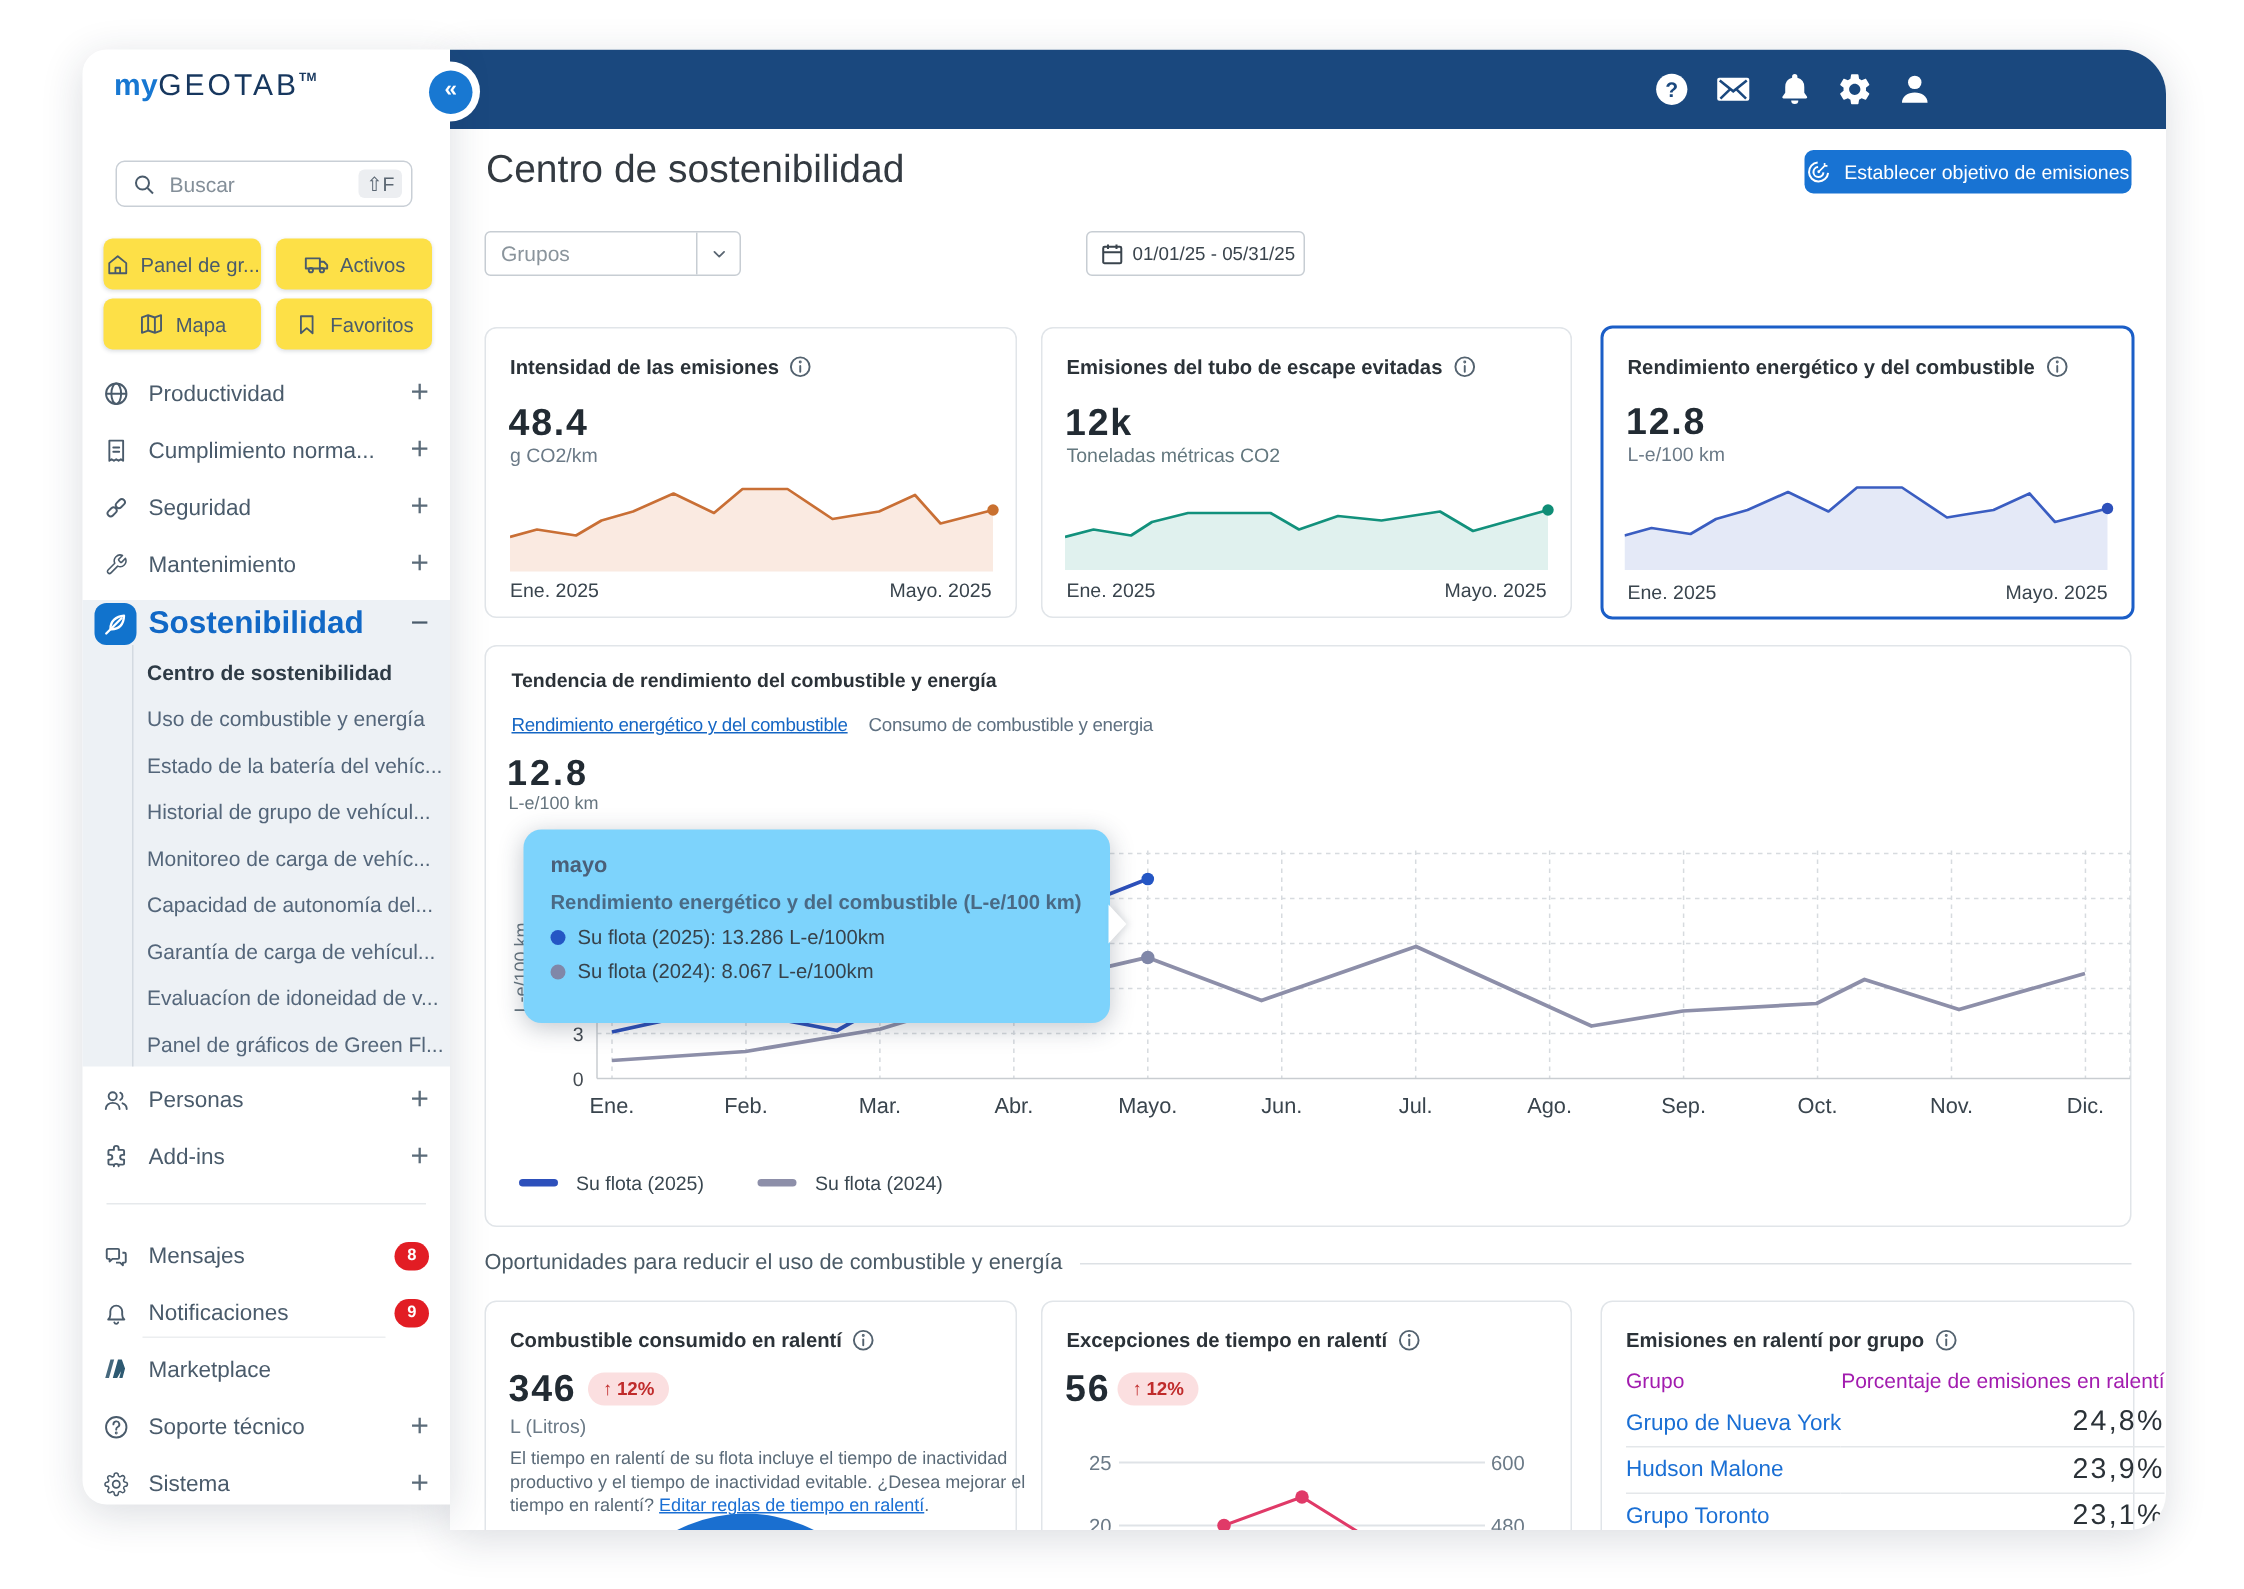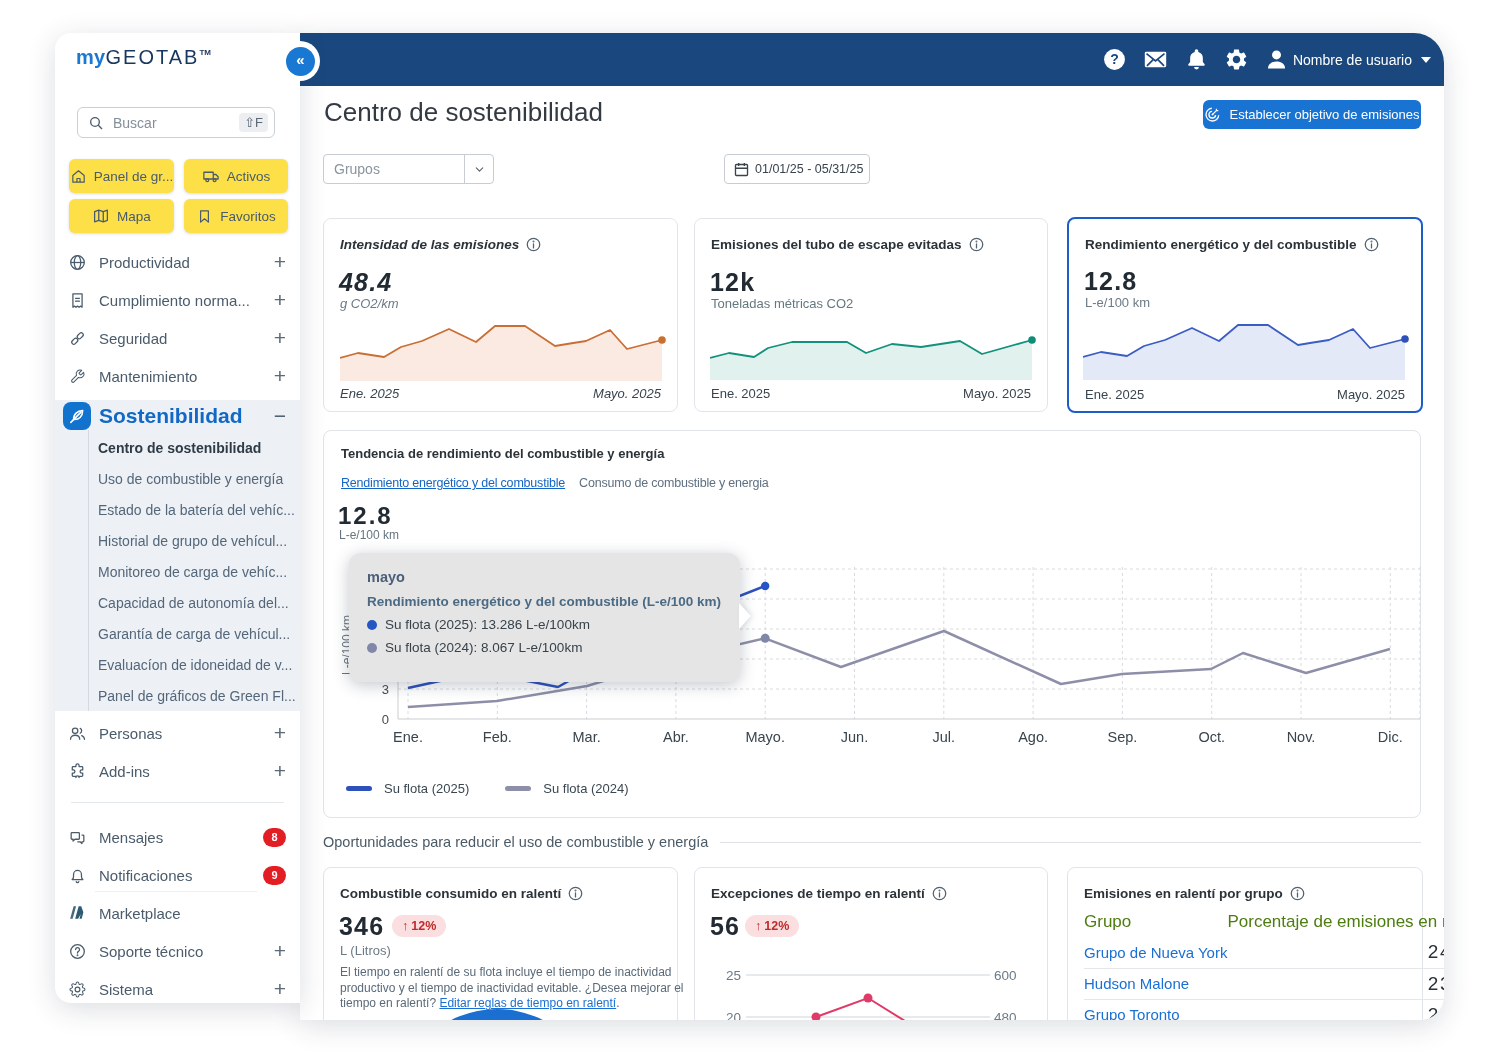--- a/index.html
+++ b/index.html
@@ -62,36 +62,36 @@
 
 
 #chartcard { left:23px; top:397px; width:1098px; height:388px; }
 #chtitle { position:absolute; left:17px; top:15px; font-size:13px; font-weight:bold; color:#2b3238; }
 #tabs { position:absolute; left:17px; top:45px; font-size:12.5px; letter-spacing:-0.2px; }
 #tabs .t1 { color:#1566c4; text-decoration:underline; }
 #tabs .t2 { color:#5e7081; margin-left:14px; }
 #chval { position:absolute; left:14px; top:73px; font-size:24px; font-weight:bold; color:#222b33; letter-spacing:2px; line-height:1; }
 #chunit { position:absolute; left:15px; top:97px; font-size:12px; color:#66757f; }
 
-#tooltip { position:absolute; left:49px; top:520px; width:391px; height:129px; background:#e5e5e5; border-radius:12px; box-shadow:0 3px 16px rgba(40,55,75,.28); z-index:8; padding:16px 0 0 18px; }
+#tooltip { position:absolute; left:49px; top:520px; width:391px; height:129px; background:#7dd3fc; border-radius:12px; box-shadow:0 3px 16px rgba(40,55,75,.28); z-index:8; padding:16px 0 0 18px; }
 #tooltip .mo { font-size:14.5px; font-weight:bold; color:#4a5f78; }
 #tooltip .tt { font-size:13.5px; font-weight:bold; color:#4a6a85; margin-top:9px; white-space:nowrap; }
 #tooltip .row { font-size:13.5px; color:#37424b; margin-top:8px; display:flex; align-items:center; gap:8px; }
 #tooltip .dot { width:10px; height:10px; border-radius:50%; }
 #tooltip .arrow { position:absolute; right:-11px; top:50px; width:0; height:0; border-top:13px solid transparent; border-bottom:13px solid transparent; border-left:12px solid #fff; filter:drop-shadow(2px 0 2px rgba(40,55,75,.12)); }
 
 #oport { position:absolute; left:23px; top:801px; font-size:14.5px; color:#4a5a66; white-space:nowrap; display:flex; align-items:center; width:1098px; }
 #oport .line { flex:1; height:1px; background:#dde1e5; margin-left:12px; }
 
 .pill { position:absolute; background:#fbdfe0; border-radius:11px; height:22px; display:flex; align-items:center; justify-content:center; color:#c02b2b; font-size:12.5px; font-weight:bold; gap:3px; padding:0 10px; }
 .para { position:absolute; left:16px; font-size:12px; color:#5a6a78; line-height:15.5px; white-space:nowrap; }
 .para a { color:#1a6fd4; text-decoration:underline; }
 
 table.grp { position:absolute; left:16px; top:44px; width:307px; border-collapse:collapse; }
-table.grp th { font-size:17px; color:#4d7c0f; font-weight:normal; text-align:left; padding:0 0 5px 0; white-space:nowrap; }
+table.grp th { font-size:14px; color:#a21caf; font-weight:normal; text-align:left; padding:0 0 5px 0; white-space:nowrap; }
 table.grp th.r, table.grp td.r { text-align:right; }
 table.grp td { border-top:1px solid #e4e7ea; padding:0; height:31px; font-size:15px; white-space:nowrap; }
 table.grp td a { color:#1a6fd4; text-decoration:none; }
 table.grp td.r { font-size:19px; color:#2b3238; letter-spacing:1.5px; }
 table.grp tr.first td { border-top:none; }
 
 #collapse { position:absolute; left:280px; top:41px; width:40px; height:40px; background:#fff; border-radius:50%; z-index:9; display:flex; align-items:center; justify-content:center; }
 #collapse .inner { width:29px; height:29px; background:#1878d2; border-radius:50%; color:#fff; display:flex; align-items:center; justify-content:center; font-size:15px; font-weight:bold; letter-spacing:-1px; padding-bottom:3px; }
 </style>
 </head>
@@ -271,24 +271,20 @@
           <path d="M9.7 19.2 h4.6 a2.3 2.3 0 0 1-4.6 0 z"></path>
         </svg> 
         <svg width="25" height="25" viewBox="0 0 24 24" fill="#fff">
           <path d="M19.14 12.94c.04-.3.06-.61.06-.94 0-.32-.02-.64-.07-.94l2.03-1.58c.18-.14.23-.41.12-.61l-1.92-3.32c-.12-.22-.37-.29-.59-.22l-2.39.96c-.5-.38-1.03-.7-1.62-.94l-.36-2.54c-.04-.24-.24-.41-.48-.41h-3.84c-.24 0-.43.17-.47.41l-.36 2.54c-.59.24-1.13.57-1.62.94l-2.39-.96c-.22-.08-.47 0-.59.22L2.74 8.87c-.12.21-.08.47.12.61l2.03 1.58c-.05.3-.09.63-.09.94s.02.64.07.94l-2.03 1.58c-.18.14-.23.41-.12.61l1.92 3.32c.12.22.37.29.59.22l2.39-.96c.5.38 1.03.7 1.62.94l.36 2.54c.05.24.24.41.48.41h3.84c.24 0 .44-.17.47-.41l.36-2.54c.59-.24 1.13-.56 1.62-.94l2.39.96c.22.08.47 0 .59-.22l1.92-3.32c.12-.22.07-.47-.12-.61l-2.01-1.58zM12 15.6c-1.98 0-3.6-1.62-3.6-3.6s1.62-3.6 3.6-3.6 3.6 1.62 3.6 3.6-1.62 3.6-3.6 3.6z"></path>
         </svg> 
         <svg width="25" height="25" viewBox="0 0 24 24" fill="#fff">
           <circle cx="12" cy="7.6" r="4.3"></circle>
           <path d="M3.8 20.6 c0-4.2 3.7-6.6 8.2-6.6 s8.2 2.4 8.2 6.6 z"></path>
         </svg>
       </div>
-    <div id="uname" style="gap:9px;">
-        <span style="margin-left:14px;">Nombre de usuario</span>
-        <span class="tri"></span>
-      </div>
   </div>
   <div id="title">Centro de sostenibilidad</div>
   <div id="setgoal">
       <svg width="17" height="17" viewBox="0 0 24 24" fill="none" stroke="#fff" stroke-width="1.9">
         <path d="M20.8 13 A9 9 0 1 1 11 3.2"></path>
         <path d="M16.4 12.6 A4.7 4.7 0 1 1 11.4 7.6"></path>
         <circle cx="12" cy="12" r="1.3" fill="#fff" stroke="none"></circle>
         <path d="M12 12 L17.5 6.5 M17.5 6.5 V3.8 M17.5 6.5 H20.2" stroke-width="1.6"></path>
       </svg>
       <span>Establecer objetivo de emisiones</span>
@@ -304,21 +300,21 @@
       </span>
     </div>
   <div class="filter" id="f3">
       <svg width="17" height="17" viewBox="0 0 24 24" fill="none" stroke="#3a444d" stroke-width="1.9">
         <rect x="3.5" y="5" width="17" height="15.5" rx="1.3"></rect>
         <path d="M3.5 10.2 h17 M8 2.8 v4.2 M16 2.8 v4.2"></path>
       </svg>
       <span>01/01/25 - 05/31/25</span>
     </div>
 
-  <div class="card" style="left:23px; top:185px; width:355px; height:194px;font-style:italic;">
+  <div class="card" style="left:23px; top:185px; width:355px; height:194px;">
     <div class="ctitle">Intensidad de las emisiones<span class="inf"><svg width="17" height="17" viewBox="0 0 24 24" fill="none" stroke="#53626f" stroke-width="1.8">
             <circle cx="12" cy="12" r="8.8"></circle>
             <path d="M12 11.2 v5.6" stroke-linecap="round"></path>
             <circle cx="12" cy="7.6" r="0.5" fill="#53626f"></circle>
           </svg></span></div>
     <div class="bigval" style="top:51px;">48.4</div>
     <div class="unit" style="top:77px;">g CO2/km</div>
     <svg style="position:absolute;left:16px;top:97px;" width="330" height="67" viewBox="0 0 330 67">
         <path d="M0 42 L18 37 L44 41 L61 31 L82 25 L109 13 L136 26 L155 10 L185 10 L215 30 L227 28 L246 25 L270 14 L287 33 L322 24 L322 65 L0 65 Z" fill="#faeae1"></path>
         <path d="M0 42 L18 37 L44 41 L61 31 L82 25 L109 13 L136 26 L155 10 L185 10 L215 30 L227 28 L246 25 L270 14 L287 33 L322 24" fill="none" stroke="#c96f35" stroke-width="1.8" stroke-linejoin="round"></path>

